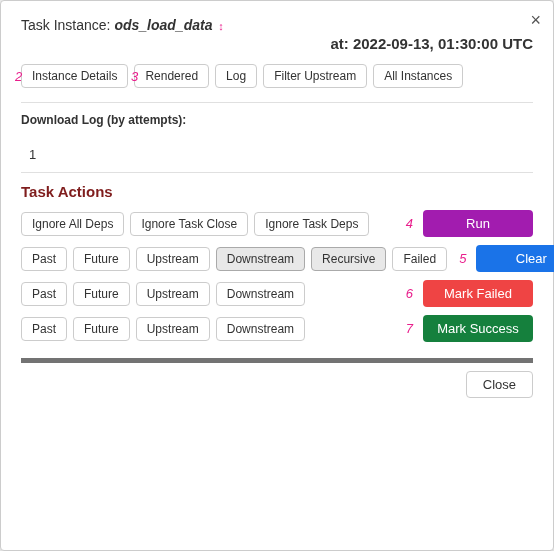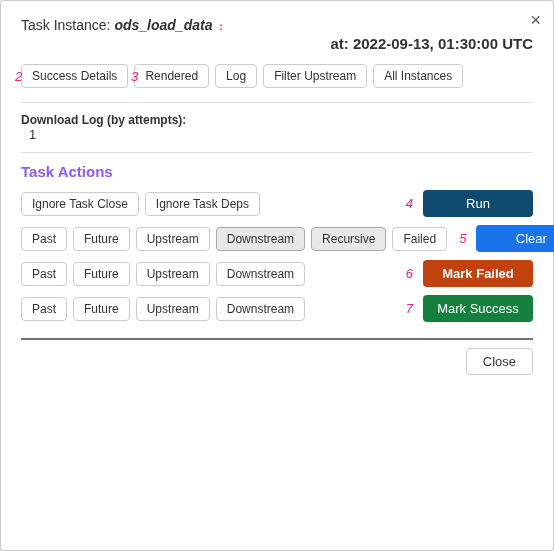--- a/index.html
+++ b/index.html
@@ -67,32 +67,32 @@
     }
     .divider {
       border: none;
       border-top: 1px solid #e0e0e0;
       margin: 10px 0;
     }
     .section-label {
       font-size: 12px;
       font-weight: bold;
       color: #333;
-      margin-bottom: 0;
+      margin-bottom: 20px;
     }
     .download-count {
       font-size: 13px;
       color: #333;
       margin-left: 8px;
       margin-bottom: 10px;
     }
     .task-actions-title {
       font-size: 15px;
       font-weight: bold;
-      color: #8b5cf6;
+      color: #7f1d1d;
       margin-bottom: 10px;
     }
     .action-row {
       display: flex;
       align-items: center;
       gap: 6px;
       margin-bottom: 8px;
     }
     .toggle-btn {
       border: 1px solid #ccc;
@@ -112,31 +112,31 @@
       margin-left: auto;
       min-width: 110px;
       padding: 6px 14px;
       border: none;
       border-radius: 4px;
       cursor: pointer;
       font-size: 13px;
       font-weight: 500;
       color: #fff;
     }
-    .btn-run { background: #0c4a6e; }
+    .btn-run { background: #a21caf; }
     .btn-clear { background: #1a73e8; }
-    .btn-mark-failed { background: #c2410c; font-weight: bold; }
+    .btn-mark-failed { background: #ef4444; }
     .btn-mark-success { background: #15803d; }
     .spacer { flex: 1; }
     .modal-footer {
       display: flex;
       justify-content: flex-end;
       margin-top: 16px;
       padding-top: 8px;
-      border-top: 2px solid #737373;
+      border-top: 5px solid #737373;
     }
     .close-btn {
       border: 1px solid #ccc;
       background: #fff;
       border-radius: 4px;
       padding: 5px 16px;
       cursor: pointer;
       font-size: 13px;
       color: #333;
     }
@@ -151,37 +151,38 @@
   <div class="modal-title">
     <span>Task Instance: </span><span class="task-name">ods_load_data</span>
     <span style="color:#e91e8c; font-size:11px; margin-left:2px;">↕</span>
   </div>
   <div class="modal-subtitle">at: 2022-09-13, 01:30:00 UTC</div>
 
   <span style="position:absolute; top:68px; left:14px; color:#e91e8c; font-size:13px; font-style:italic;">2</span>
   <span style="position:absolute; top:68px; left:130px; color:#e91e8c; font-size:13px; font-style:italic;">3</span>
 
   <div class="tabs-row">
-    <button class="tab-btn">Success Details</button>
+    <button class="tab-btn">Instance Details</button>
     <button class="tab-btn">Rendered</button>
     <button class="tab-btn">Log</button>
     <button class="tab-btn">Filter Upstream</button>
     <button class="tab-btn">All Instances</button>
   </div>
 
   <hr class="divider">
 
   <div class="section-label">Download Log (by attempts):</div>
   <div class="download-count">1</div>
 
   <hr class="divider">
 
   <div class="task-actions-title">Task Actions</div>
 
   <div class="action-row">
+    <button class="toggle-btn">Ignore All Deps</button>
     <button class="toggle-btn">Ignore Task Close</button>
     <button class="toggle-btn">Ignore Task Deps</button>
     <span class="spacer"></span>
 
     <span style="color:#e91e8c; font-size:13px; font-style:italic; margin-right:4px;">4</span>
     <button class="action-main-btn btn-run">Run</button>
   </div>
 
   <div class="action-row">
     <button class="toggle-btn">Past</button>

